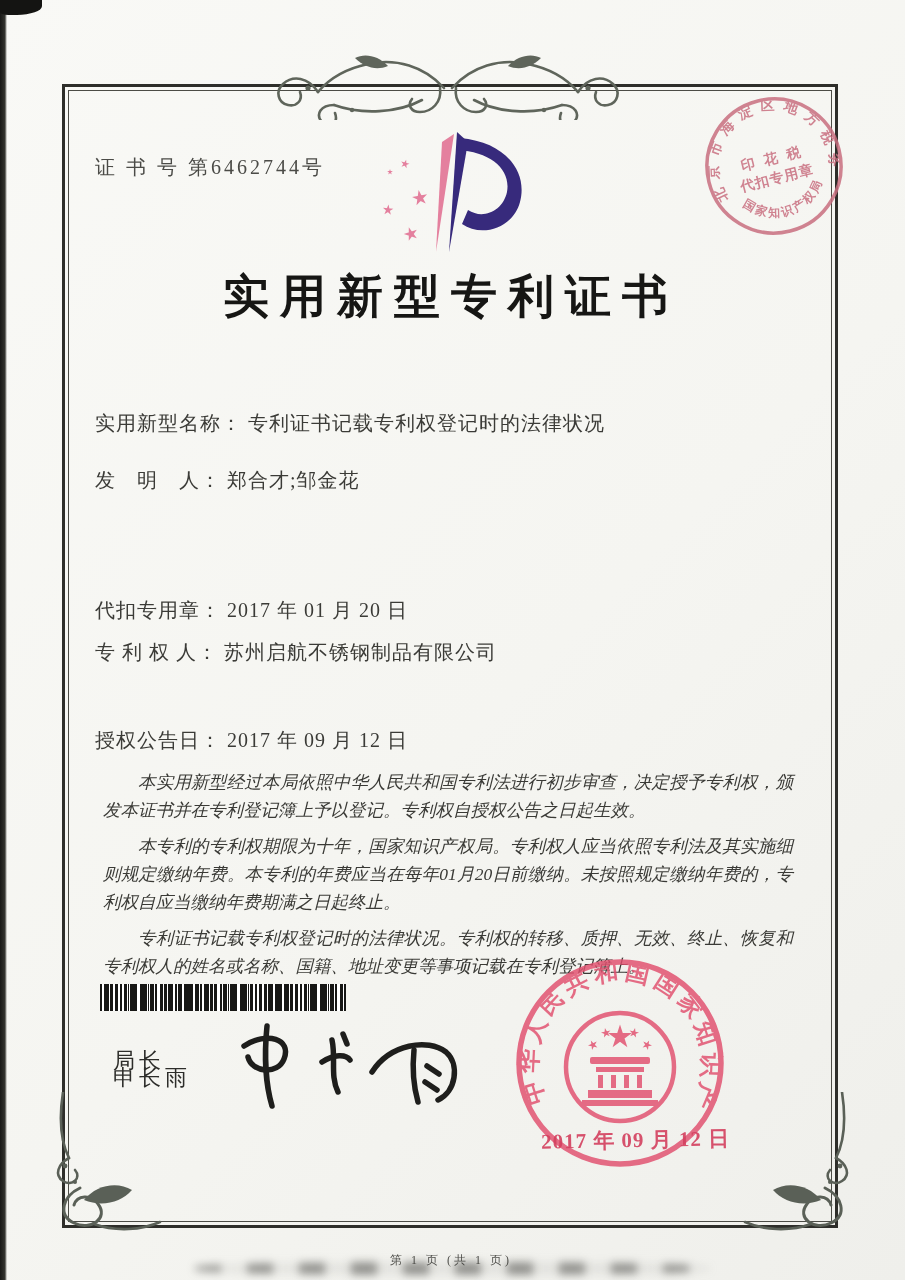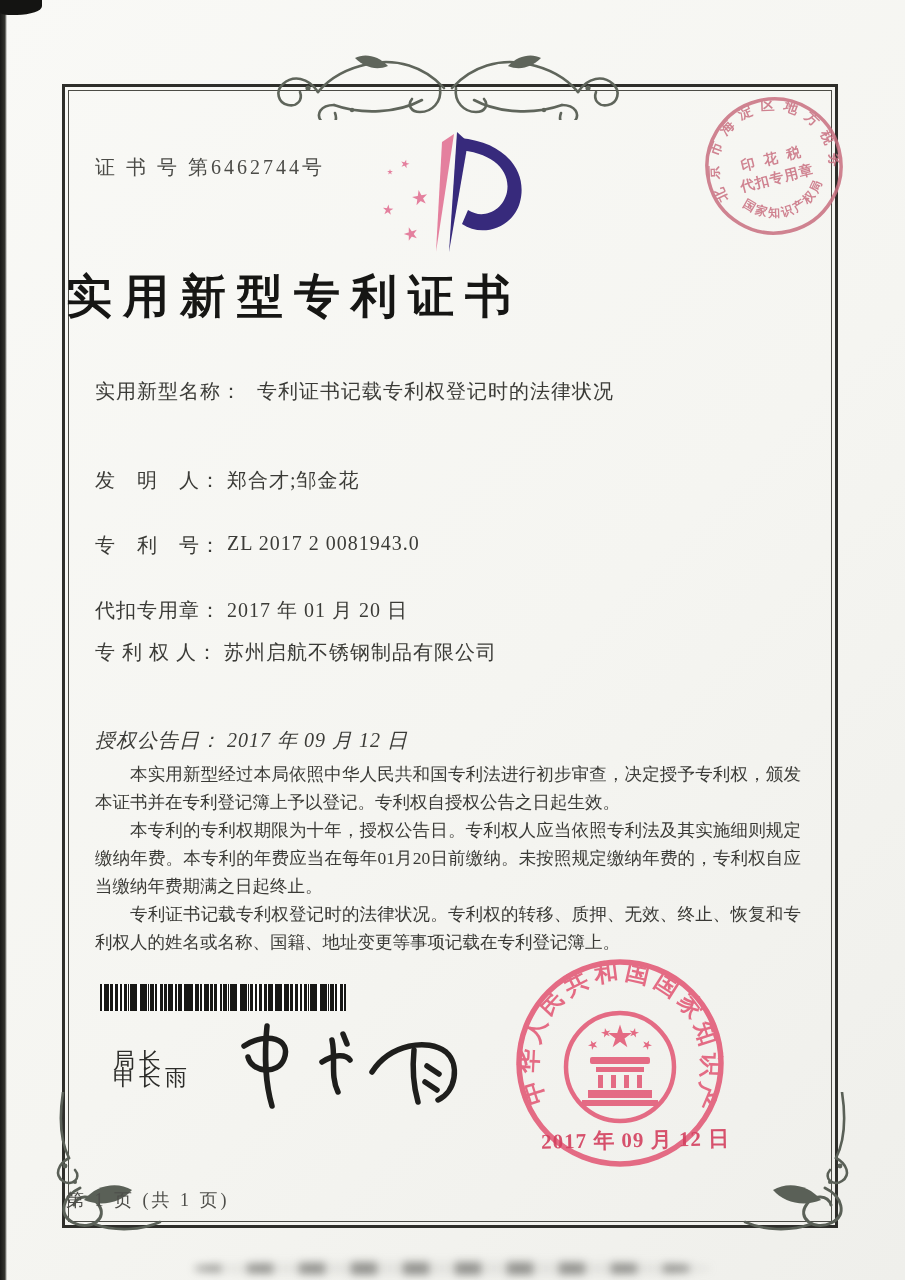--- a/index.html
+++ b/index.html
@@ -27,55 +27,55 @@
   
   .orn{position:absolute;color:#5f655b;}
   .orn svg{display:block;}
   .orn-top{left:198px;top:50px;}
   .orn-bl{left:48px;top:1092px;}
   .orn-br{left:742px;top:1092px;}
   
   .cert-no{position:absolute;left:95px;top:140px;font-size:20px;color:#4b4b47;
     letter-spacing:3px;margin-top:14px;}
   .logo{position:absolute;left:356px;top:126px;}
-  .doc-title{position:absolute;left:66px;top:266px;width:770px;text-align:left;
+  .doc-title{position:absolute;left:66px;top:266px;width:770px;text-align:center;
     font-size:46px;font-weight:700;color:#161614;letter-spacing:11px;}
   
   .field{position:absolute;left:95px;font-size:20px;color:#3b3b37;display:flex;
     letter-spacing:1px;white-space:pre;}
   .field .lbl{white-space:pre;}
   .field .val{margin-left:6px;white-space:pre;}
-  .f0{top:378px;gap:9px;} .f1{top:467px;} .f2{top:532px;}
-  .f3{top:597px;} .f4{top:639px;} .f5{top:727px;font-style:italic;}
+  .f0{top:410px;} .f1{top:467px;} .f2{top:532px;}
+  .f3{top:597px;} .f4{top:639px;} .f5{top:727px;}
   
   .body-text{position:absolute;left:95px;top:760px;width:706px;color:#3a3a36;
     font-size:17.5px;line-height:28px;text-align:justify;}
-  .body-text p{margin:0;text-indent:2em;}
+  .body-text p{margin:8px;text-indent:2em;font-style:italic;}
   
   .barcode{position:absolute;left:100px;top:984px;width:246px;height:27px;
     background:
       repeating-linear-gradient(90deg,#171715 0 2px,transparent 2px 5px),
       repeating-linear-gradient(90deg,#171715 0 1px,transparent 1px 4px),
       repeating-linear-gradient(90deg,transparent 0 6px,#171715 6px 9px),
       #fff;}
   
   .signer-title{position:absolute;left:113px;top:1046px;font-size:22px;color:#2d2d2a;letter-spacing:4px;
     font-family:"Liberation Sans","DejaVu Sans",sans-serif;}
   .signer-name{position:absolute;left:113px;top:1063px;font-size:22px;color:#2d2d2a;letter-spacing:4px;
     font-family:"Liberation Sans","DejaVu Sans",sans-serif;}
   .signature{position:absolute;left:222px;top:1012px;}
   
   .seal-main{position:absolute;left:505px;top:948px;}
   .seal-date{position:absolute;left:541px;top:1126px;font-size:21px;color:#d4405f;
     letter-spacing:1px;transform:rotate(-1deg);opacity:.9;font-weight:700;z-index:5;}
   .seal-tax{position:absolute;left:698px;top:90px;}
   svg text{font-family:"Liberation Serif","DejaVu Serif",serif;}
   
-  .page-footer{position:absolute;left:66px;top:1188px;width:770px;text-align:left;
-    font-size:18px;color:#4e4e4a;letter-spacing:3px;}
+  .page-footer{position:absolute;left:66px;top:1252px;width:770px;text-align:center;
+    font-size:12px;color:#4e4e4a;letter-spacing:3px;}
 </style>
 </head>
 <body>
 
 <div class="paper">
 
   <div class="frame">
     <div class="frame-inner"></div>
   </div>
 
@@ -152,40 +152,36 @@
   <div class="doc-title">实用新型专利证书</div>
 
   <div class="field f0">
     <span class="lbl">实用新型名称：</span>
     <span class="val">专利证书记载专利权登记时的法律状况</span>
   </div>
   <div class="field f1">
     <span class="lbl">发　明　人：</span>
     <span class="val">郑合才;邹金花</span>
   </div>
-  <div class="field f2">
-    <span class="lbl">专　利　号：</span>
-    <span class="val">ZL 2017 2 0081943.0</span>
-  </div>
   <div class="field f3">
     <span class="lbl">代扣专用章：</span>
     <span class="val">2017 年 01 月 20 日</span>
   </div>
   <div class="field f4">
     <span class="lbl">专 利 权 人：</span>
     <span class="val">苏州启航不锈钢制品有限公司</span>
   </div>
   <div class="field f5">
     <span class="lbl">授权公告日：</span>
     <span class="val">2017 年 09 月 12 日</span>
   </div>
 
   <div class="body-text">
     <p>本实用新型经过本局依照中华人民共和国专利法进行初步审查，决定授予专利权，颁发本证书并在专利登记簿上予以登记。专利权自授权公告之日起生效。</p>
-    <p>本专利的专利权期限为十年，授权公告日。专利权人应当依照专利法及其实施细则规定缴纳年费。本专利的年费应当在每年01月20日前缴纳。未按照规定缴纳年费的，专利权自应当缴纳年费期满之日起终止。</p>
+    <p>本专利的专利权期限为十年，国家知识产权局。专利权人应当依照专利法及其实施细则规定缴纳年费。本专利的年费应当在每年01月20日前缴纳。未按照规定缴纳年费的，专利权自应当缴纳年费期满之日起终止。</p>
     <p>专利证书记载专利权登记时的法律状况。专利权的转移、质押、无效、终止、恢复和专利权人的姓名或名称、国籍、地址变更等事项记载在专利登记簿上。</p>
   </div>
 
   <div class="barcode"></div>
 
   <div class="signer-title">局长</div>
   <div class="signer-name">申长雨</div>
 
   <div class="signature">
     <svg width="240" height="105" viewBox="0 0 240 105">

